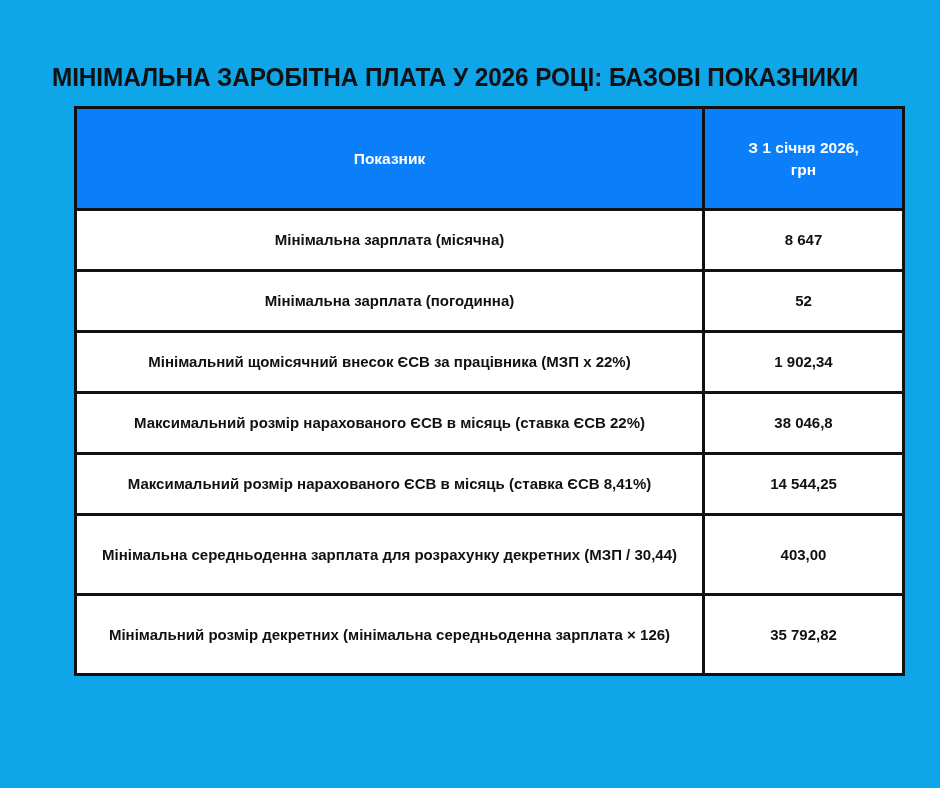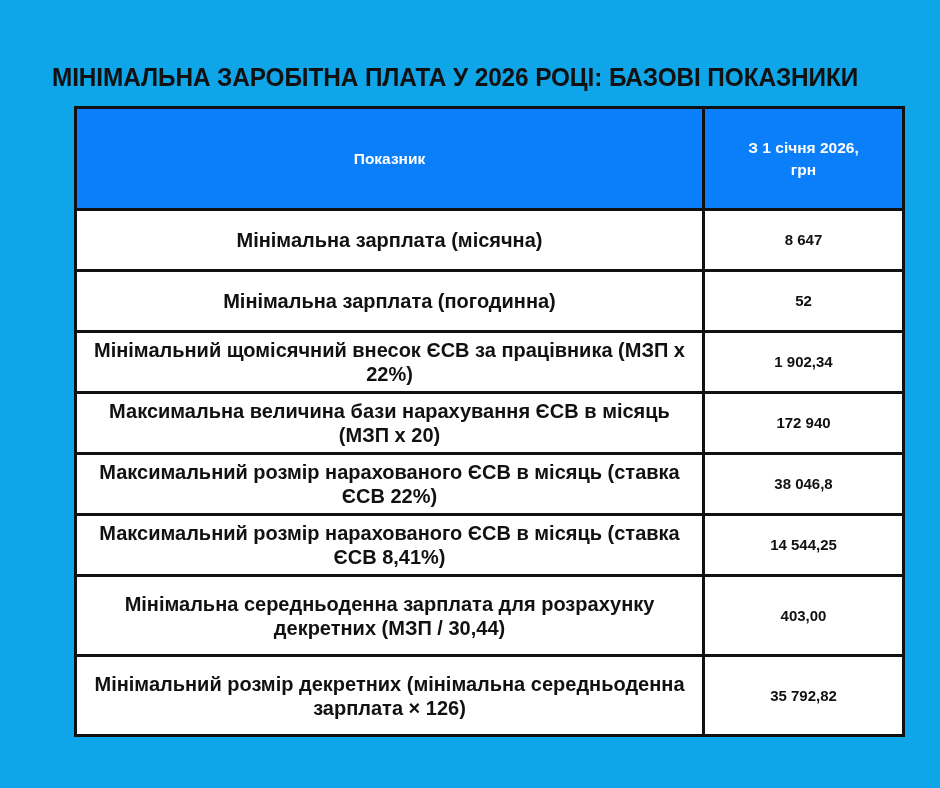--- a/index.html
+++ b/index.html
@@ -89,21 +89,21 @@
   }
   th.th-value .ln { display: block; }
 
   
   table.indicators tbody td {
     font-weight: 700;
     color: #111111;
     background: #ffffff;
   }
   td.td-label {
-    font-size: 20px;
+    font-size: 15px;
     line-height: 24px;
     padding-left: 16px;
     padding-right: 16px;
   }
   td.td-value {
     font-size: 15px;
     line-height: 20px;
   }
 
   tbody tr.r-std td { height: 61px; }
@@ -138,24 +138,20 @@
         </tr>
         <tr class="r-std">
           <td class="td-label">Мінімальна зарплата (погодинна)</td>
           <td class="td-value">52</td>
         </tr>
         <tr class="r-std">
           <td class="td-label">Мінімальний щомісячний внесок ЄСВ за працівника (МЗП х 22%)</td>
           <td class="td-value">1 902,34</td>
         </tr>
         <tr class="r-std">
-          <td class="td-label">Максимальна величина бази нарахування ЄСВ в місяць (МЗП х 20)</td>
-          <td class="td-value">172 940</td>
-        </tr>
-        <tr class="r-std">
           <td class="td-label">Максимальний розмір нарахованого ЄСВ в місяць (ставка ЄСВ 22%)</td>
           <td class="td-value">38 046,8</td>
         </tr>
         <tr class="r-std">
           <td class="td-label">Максимальний розмір нарахованого ЄСВ в місяць (ставка ЄСВ 8,41%)</td>
           <td class="td-value">14 544,25</td>
         </tr>
         <tr class="r-tall">
           <td class="td-label">Мінімальна середньоденна зарплата для розрахунку декретних (МЗП / 30,44)</td>
           <td class="td-value">403,00</td>

